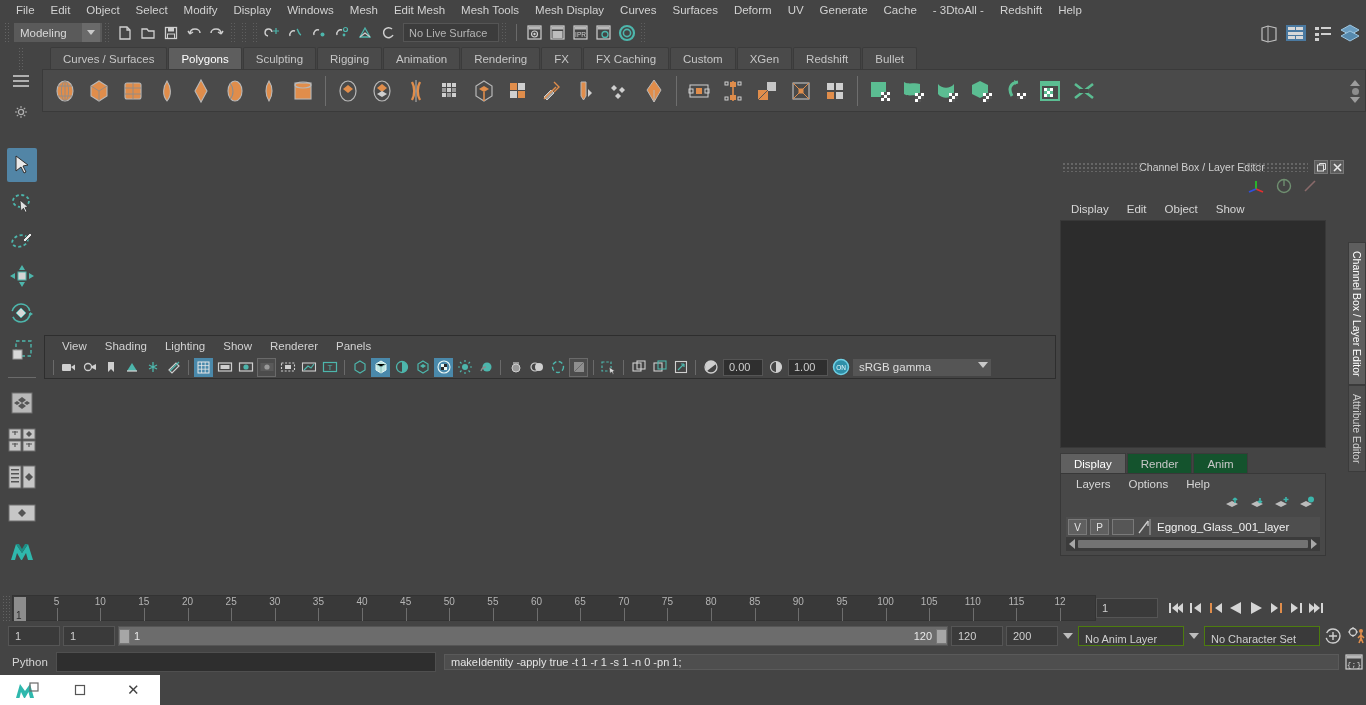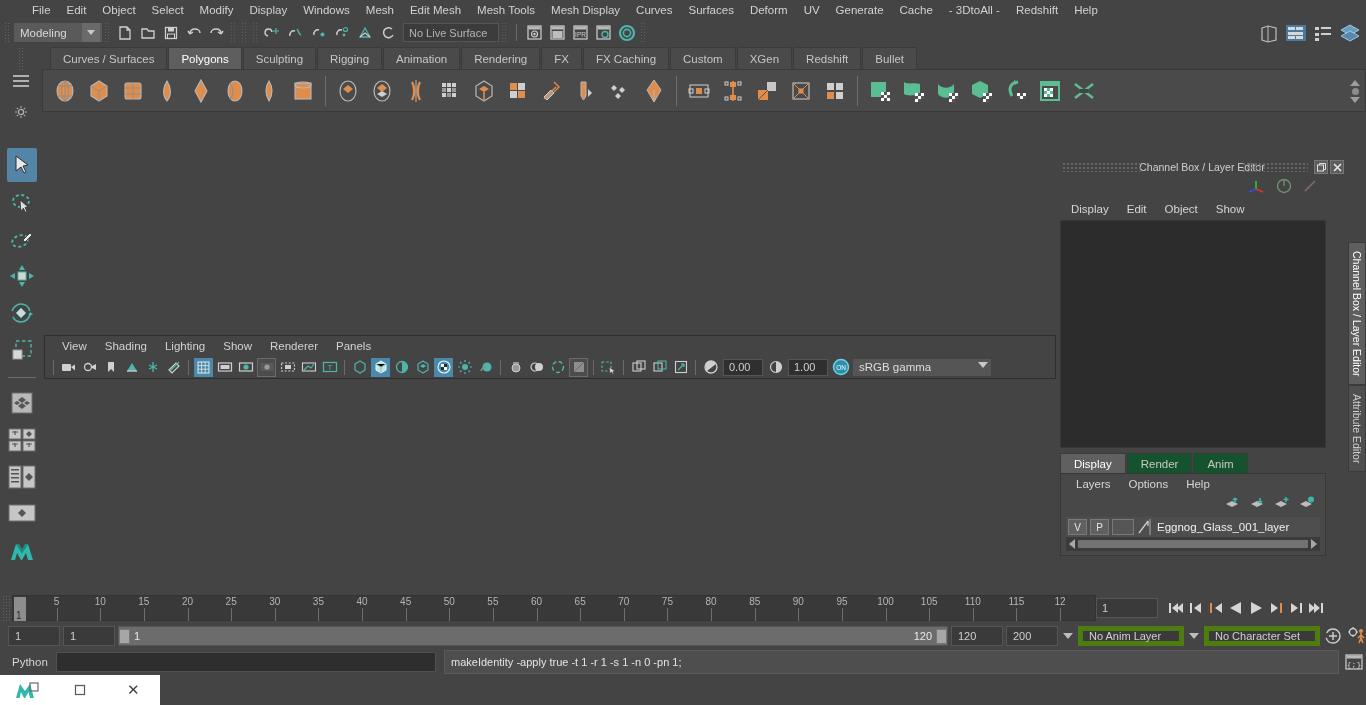--- a/index.html
+++ b/index.html
@@ -7,21 +7,21 @@
   body {
     background:#444444;
     font-family:"Liberation Sans", sans-serif;
     font-size:11.5px;
     color:#c8c8c8;
     -webkit-font-smoothing:antialiased;
   }
   .app { width:1366px; height:705px; position:relative; display:flex; flex-direction:column; background:#444; }
 
   
-  .menubar { height:20px; display:flex; align-items:center; padding-left:24px; background:#444444; flex:none; }
+  .menubar { height:20px; display:flex; align-items:center; padding-left:8px; background:#444444; flex:none; }
   .menubar .mi { padding:0 8px; font-size:11.5px; color:#d2d2d2; line-height:20px; cursor:default; white-space:nowrap; }
 
   
   .statusline { height:25px; display:flex; align-items:center; background:#444444; flex:none; padding-left:4px; position:relative;}
   .dots { width:7px; height:21px; flex:none;
     background-image:radial-gradient(#6f6f6f 1px, transparent 1px);
     background-size:3px 3px; opacity:.75; margin-right:3px;}
   .menuselect { width:88px; height:19px; background:#5a5a5a; border:none; color:#d8d8d8;
      font-size:11.5px; display:flex; align-items:center; padding-left:6px; position:relative; }
   .menuselect .arrow { position:absolute; right:2px; top:0; width:18px; height:19px; background:#6a6a6a;
@@ -150,30 +150,30 @@
   .pbtn { width:20px; height:22px; display:flex; align-items:center; justify-content:center;}
 
   .rangerow { height:26px; display:flex; align-items:center; gap:3px; padding-left:8px;}
   .rfield { width:52px; height:20px; background:#3a3a3a; border:1px solid #555; color:#cfcfcf;
      font-size:11px; display:flex; align-items:center; padding-left:6px; flex:none;}
   .rangebar { flex:1; height:20px; background:#6c6c6c; border:1px solid #555; position:relative; display:flex;
      align-items:center; }
   .rangebar .handle{ width:11px; height:15px; background:#a6a6a6; border:1px solid #777;}
   .rangebar .lv{ font-size:11px; color:#e8e8e8; margin-left:4px;}
   .rangebar .rv{ font-size:11px; color:#e8e8e8; margin-left:auto; margin-right:4px;}
-  .ddfield { height:20px; background:#3a3a3a; border:5px solid #4d7c0f; color:#cfcfcf; font-size:11px;
-     display:flex; align-items:center; padding:0 6px; flex:none;}
+  .ddfield { height:20px; background:#3a3a3a; border:1px solid #4d7c0f; color:#cfcfcf; font-size:11px;
+     display:flex; align-items:flex-end; padding:0 6px; flex:none;}
   .ddarrow { width:14px; height:20px; display:flex; align-items:center; justify-content:center; flex:none;}
   .ddarrow:after{ content:""; width:0;height:0;border-left:5px solid transparent;border-right:5px solid transparent;border-top:6px solid #bdbdbd;}
 
   
   .cmdrow { height:26px; display:flex; align-items:center; background:#444; flex:none; padding-left:4px;}
   .cmdlabel { width:52px; font-size:11.5px; color:#d4d4d4; padding-left:8px;}
   .cmdinput { width:380px; height:20px; background:#2e2e2e; border:1px solid #4f4f4f;}
-  .cmdout { flex:1; height:24px; background:#4e4e4e; border:1px solid #5a5a5a; margin-left:8px;
+  .cmdout { flex:1; height:16px; background:#4e4e4e; border:1px solid #5a5a5a; margin-left:8px;
      font-size:11px; color:#e4e4e4; display:flex; align-items:center; padding-left:6px;}
   .cmdicon { width:24px; height:22px; display:flex; align-items:center; justify-content:center; margin-left:3px;}
 
   
   .taskbar { height:30px; background:#444; flex:none; display:flex; }
   .tbwin { width:160px; height:30px; background:#ffffff; display:flex; align-items:center; }
   .tbcell { flex:1; display:flex; align-items:center; justify-content:center; height:30px; }
   .tbclose { color:#444; font-size:15px; }
 </style>
 </head>

